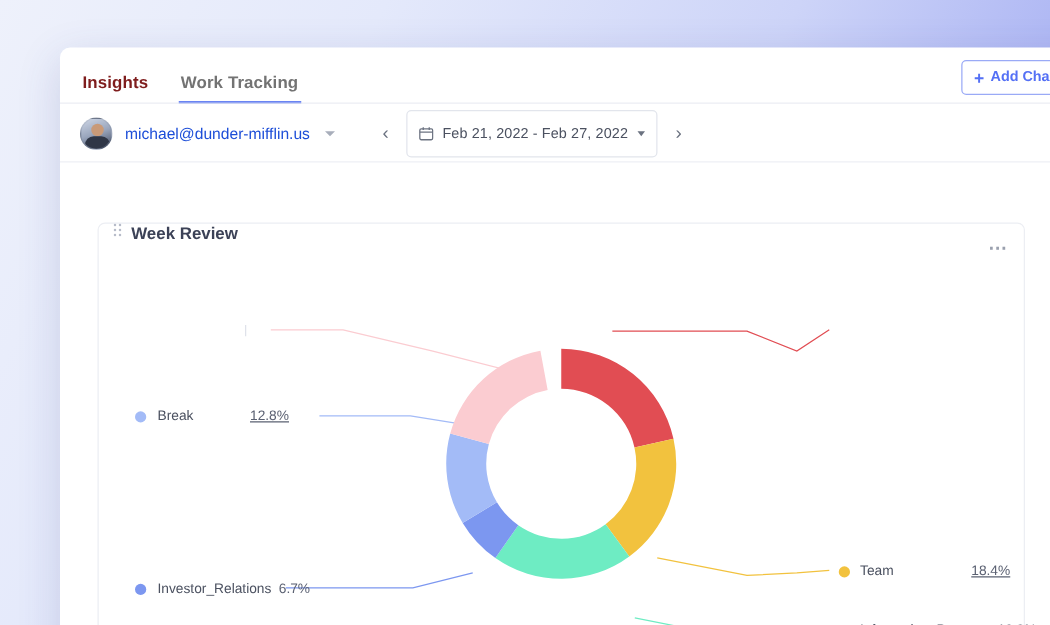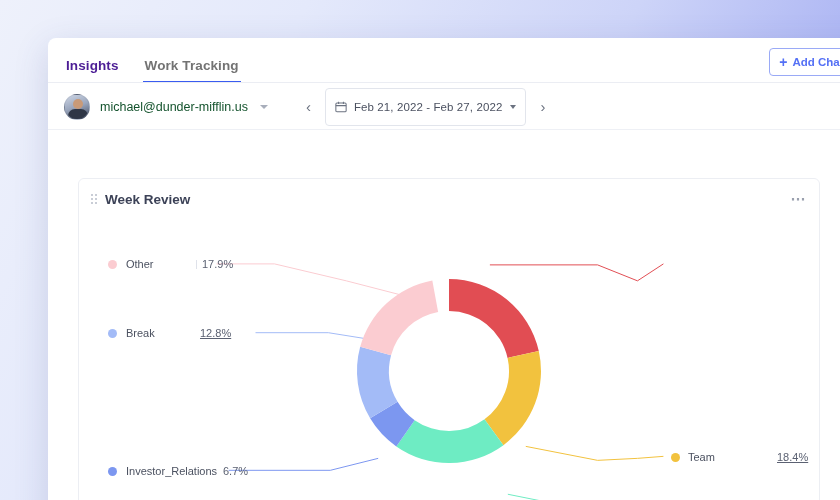--- a/index.html
+++ b/index.html
@@ -21,21 +21,21 @@
   }
   
   .topbar {
     height: 45px;
     display: flex; align-items: flex-end;
     padding: 0 18px 0 16px;
     position: relative;
   }
   .tabs { display: flex; align-items: flex-end; gap: 22px; height: 100%; }
   .tab {
-    font-size: 13.5px; font-weight: bold; color: #4c1d95;
+    font-size: 13.5px; font-weight: bold; color: #7f1d1d;
     padding: 0 2px 9px 2px; cursor: pointer; line-height: 1;
     border-bottom: 2.5px solid transparent; letter-spacing: .1px;
   }
   .tab.active { color: #737373; border-bottom-color: #3a5cf0; }
   .add-chart-btn {
     position: absolute; right: 18px; top: 10px;
     display: flex; align-items: center; gap: 5px;
     border: 1px solid #9aaaf6; border-radius: 4px;
     color: #5470f5; background: #fff;
     font-size: 11.5px; font-weight: bold;
@@ -58,21 +58,21 @@
     border: 1px solid rgba(0,0,0,.06);
   }
   .avatar:before {
     content: ""; position: absolute; left: 8px; top: 4px;
     width: 10px; height: 10px; border-radius: 50%; background: #c99a78;
   }
   .avatar:after {
     content: ""; position: absolute; left: 3px; top: 14px;
     width: 20px; height: 14px; border-radius: 7px 7px 0 0; background: #2f3646;
   }
-  .user-email { font-size: 12.5px; color: #14532d; }
+  .user-email { font-size: 12.5px; color: #1d4ed8; }
   .caret {
     width: 0; height: 0; border-left: 4px solid transparent;
     border-right: 4px solid transparent; border-top: 4.5px solid #a8aebb;
     cursor: pointer; margin-left: 2px;
   }
   .nav-arrow {
     font-size: 15px; color: #6b7280; cursor: pointer;
     padding: 0 4px; user-select: none; line-height: 1;
   }
   .arrow-prev { margin-left: 24px; }
@@ -92,21 +92,21 @@
     position: absolute; left: 0; right: 0; bottom: 0;
     height: 1px; background: #eef0f5;
   }
   
   .card {
     position: absolute; left: 30px; top: 140px;
     width: 742px; height: 348px;
     border: 1px solid #eceef3; border-radius: 6px;
     background: #fff;
   }
-  .card-head { height: 40px; display: flex; align-items: center; padding: 0 14px 0 12px; position: relative; }
+  .card-head { height: 40px; display: flex; align-items: flex-start; padding: 0 14px 0 12px; position: relative; }
   .drag-dots { display: grid; grid-template-columns: 2px 2px; gap: 2px 2px; margin-right: 8px; cursor: grab; }
   .drag-dots i { width: 2px; height: 2px; background: #b7bcc9; display: block; border-radius: 1px; }
   .card-title { font-size: 13.5px; font-weight: bold; color: #3c4257; }
   .card-menu {
     position: absolute; right: 12px; top: 12px;
     color: #9aa0ae; font-size: 15px; letter-spacing: 1.5px;
     cursor: pointer; line-height: 1; font-weight: bold;
   }
   
   .chart-area { position: relative; height: 306px; }
@@ -224,25 +224,20 @@
 
             <path d="M -78.88,47.31 A 92,92 0 0,1 -88.82,-24.13 L -57.93,-15.74 A 60,60 0 0,0 -51.44,30.85 Z" fill="#a3bbf7"></path>
 
             <path d="M -88.82,-24.13 A 92,92 0 0,1 -16.68,-90.48 L -10.88,-59.00 A 60,60 0 0,0 -57.93,-15.74 Z" fill="#fbccd1"></path>
           </g>
         </svg>
       </div>
 
       <div class="ghost-tick" style="left:117px; top:41px;"></div>
 
-      <div class="legend-item legend-left" style="left:29px; top:39px; width:180px;">
-        <span class="dot" style="background:#fbccd1"></span>
-        <span class="lbl">Other</span>
-        <span class="pct" style="left:94px;">17.9%</span>
-      </div>
 
       <div class="legend-item legend-left" style="left:29px; top:108px; width:180px;">
         <span class="dot" style="background:#a3bbf7"></span>
         <span class="lbl">Break</span>
         <span class="pct" style="left:92px;text-decoration:underline;">12.8%</span>
       </div>
 
       <div class="legend-item legend-left" style="left:29px; top:246px; width:200px;">
         <span class="dot" style="background:#7c97f0"></span>
         <span class="lbl">Investor_Relations</span>

